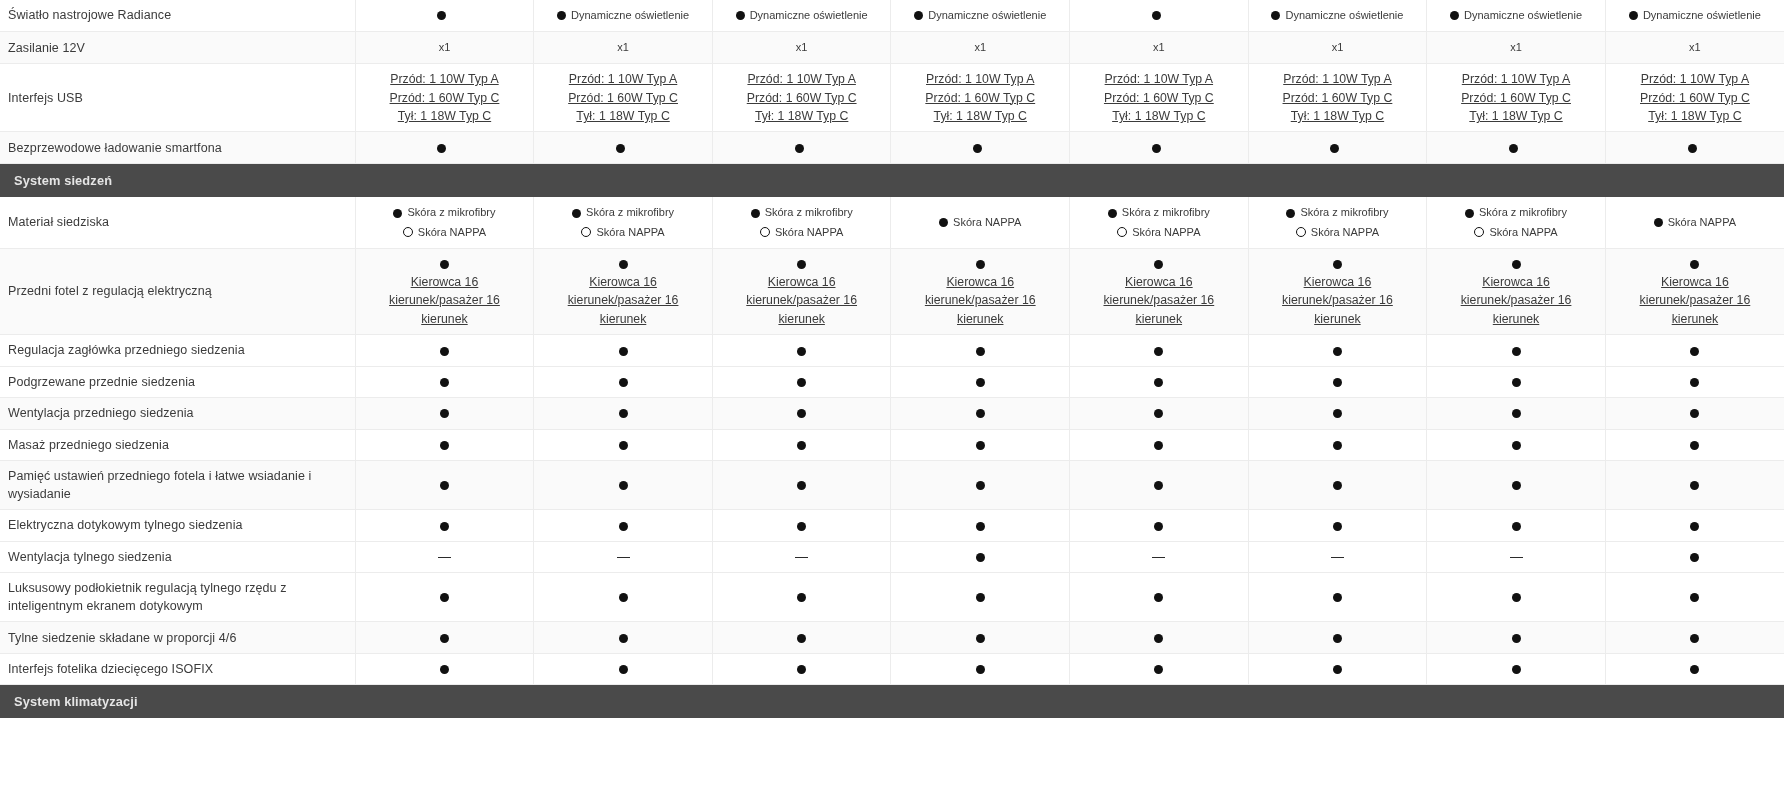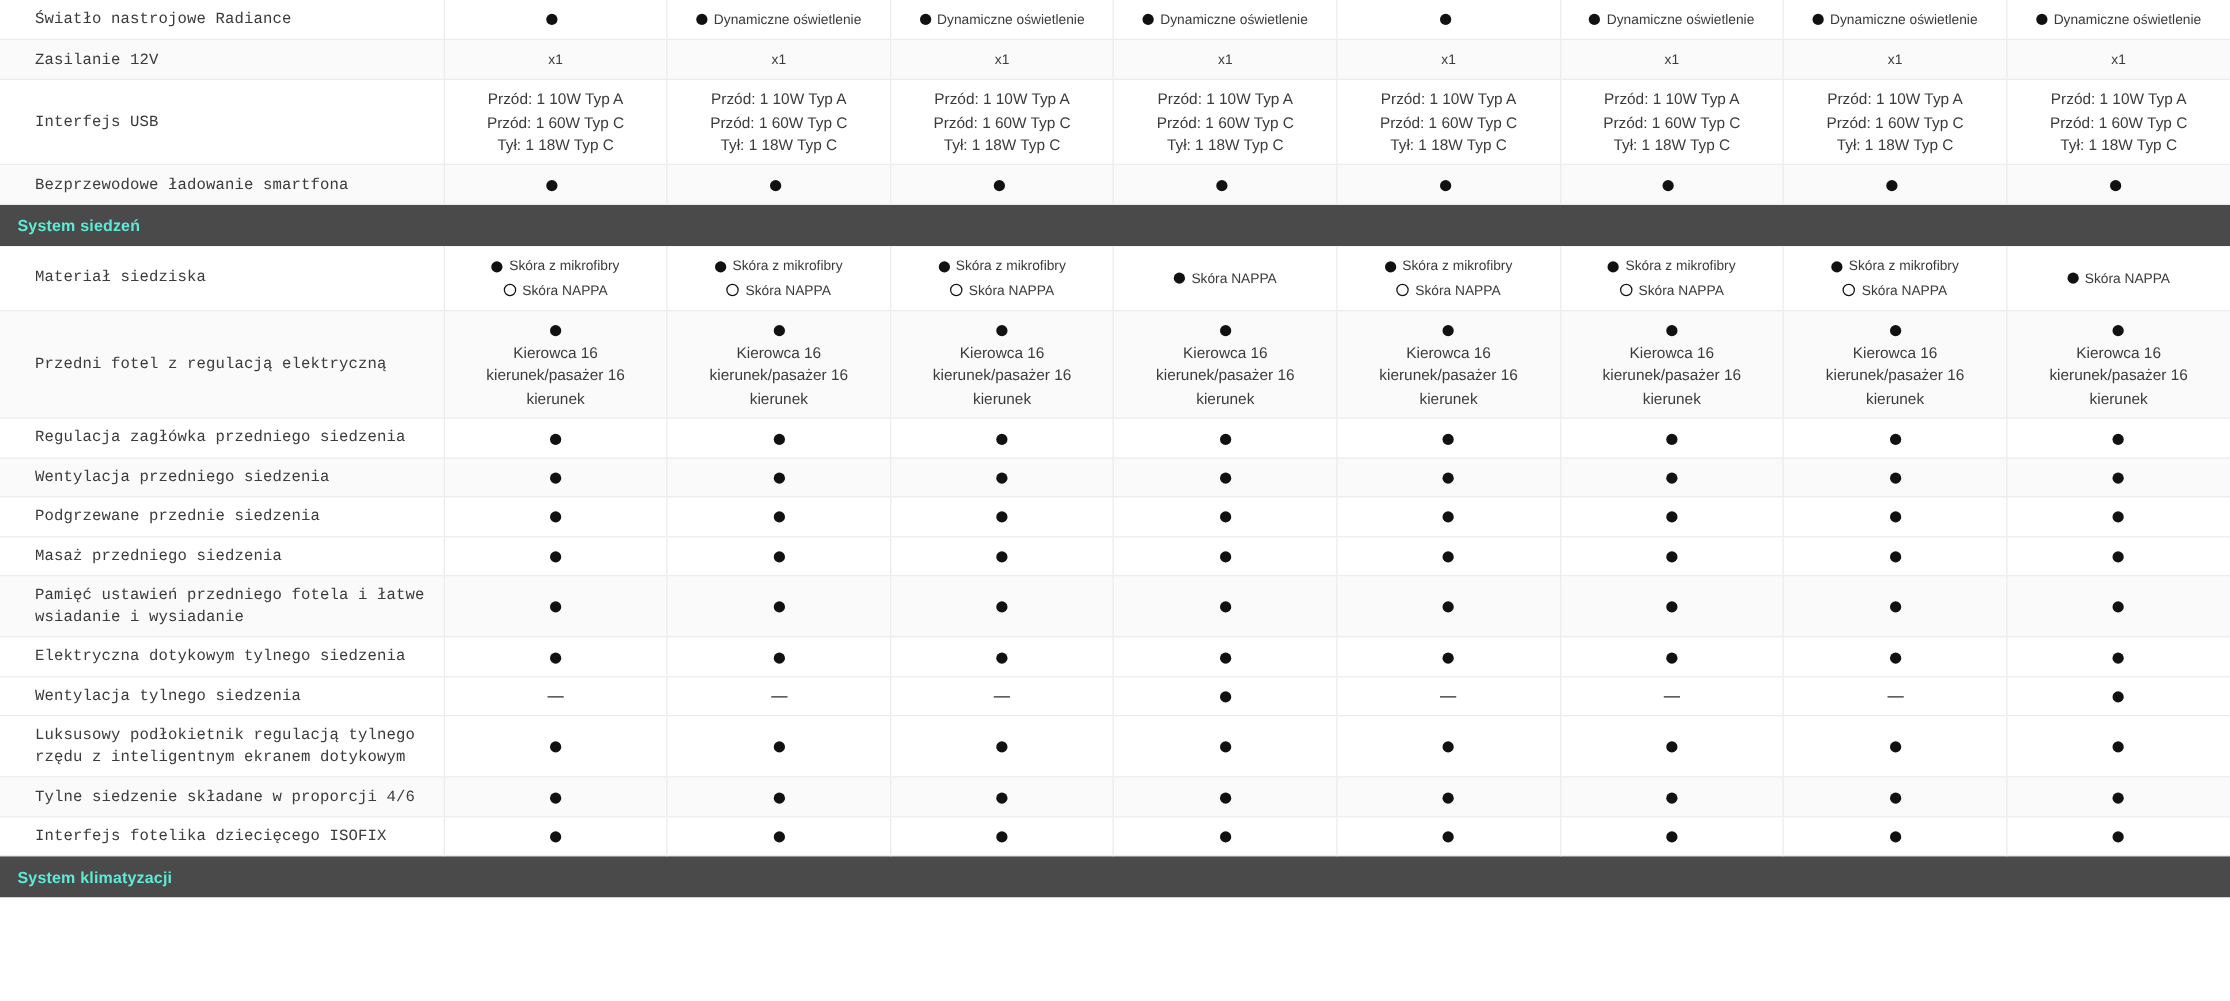--- a/index.html
+++ b/index.html
@@ -19,27 +19,26 @@
   .spec-table col.data-col{width:157.4px;}
 
   tr.row td{
     border-bottom:1px solid #ececec;
     border-right:1px solid #ececec;
     vertical-align:middle;
     padding:6px 0;
   }
   tr.row td.label{
     border-right:1px solid #ececec;
-    padding:6px 14px 6px 28px;
+    padding:6px 14px 6px 8px;
     text-align:left;
     font-size:12.5px;
     line-height:1.45;
     color:#3b3b3b;
     letter-spacing:.1px;
-    font-family:Liberation Mono, monospace;
   }
   tr.row td.cell{
     text-align:center;
     font-size:12.3px;
     line-height:1.5;
     color:#3b3b3b;
   }
   tr.row td.cell:last-child{border-right:none;}
   tr.row.alt td{background:#fafafa;}
   tr.row.plain td{background:#ffffff;}
@@ -66,25 +65,25 @@
     background:#2b2b2b;
     vertical-align:middle;
   }
   .opt-line{
     display:block;
     white-space:nowrap;
     line-height:1.55;
   }
   .opt-line .mk{margin-right:5px;}
   .opt-txt{font-size:11px;}
-  .stack-line{display:block;line-height:1.5;}
+  .stack-line{display:block;line-height:1.5;text-decoration:underline;}
 
   tr.section td{
     background:#4a4a4a;
-    color:#5eead4;
+    color:#e5e5e5;
     font-size:12.8px;
     font-weight:bold;
     padding:9px 14px;
     letter-spacing:.15px;
     border:none;
   }
 </style>
 </head>
 <body>
 
@@ -316,33 +315,33 @@
         <td class="label">Regulacja zagłówka przedniego siedzenia</td>
         <td class="cell"><span class="dot"></span></td>
         <td class="cell"><span class="dot"></span></td>
         <td class="cell"><span class="dot"></span></td>
         <td class="cell"><span class="dot"></span></td>
         <td class="cell"><span class="dot"></span></td>
         <td class="cell"><span class="dot"></span></td>
         <td class="cell"><span class="dot"></span></td>
         <td class="cell"><span class="dot"></span></td>
       </tr>
+      <tr class="row plain">
+        <td class="label">Podgrzewane przednie siedzenia</td>
+        <td class="cell"><span class="dot"></span></td>
+        <td class="cell"><span class="dot"></span></td>
+        <td class="cell"><span class="dot"></span></td>
+        <td class="cell"><span class="dot"></span></td>
+        <td class="cell"><span class="dot"></span></td>
+        <td class="cell"><span class="dot"></span></td>
+        <td class="cell"><span class="dot"></span></td>
+        <td class="cell"><span class="dot"></span></td>
+      </tr>
       <tr class="row alt">
         <td class="label">Wentylacja przedniego siedzenia</td>
-        <td class="cell"><span class="dot"></span></td>
-        <td class="cell"><span class="dot"></span></td>
-        <td class="cell"><span class="dot"></span></td>
-        <td class="cell"><span class="dot"></span></td>
-        <td class="cell"><span class="dot"></span></td>
-        <td class="cell"><span class="dot"></span></td>
-        <td class="cell"><span class="dot"></span></td>
-        <td class="cell"><span class="dot"></span></td>
-      </tr>
-      <tr class="row plain">
-        <td class="label">Podgrzewane przednie siedzenia</td>
         <td class="cell"><span class="dot"></span></td>
         <td class="cell"><span class="dot"></span></td>
         <td class="cell"><span class="dot"></span></td>
         <td class="cell"><span class="dot"></span></td>
         <td class="cell"><span class="dot"></span></td>
         <td class="cell"><span class="dot"></span></td>
         <td class="cell"><span class="dot"></span></td>
         <td class="cell"><span class="dot"></span></td>
       </tr>
       <tr class="row plain">

